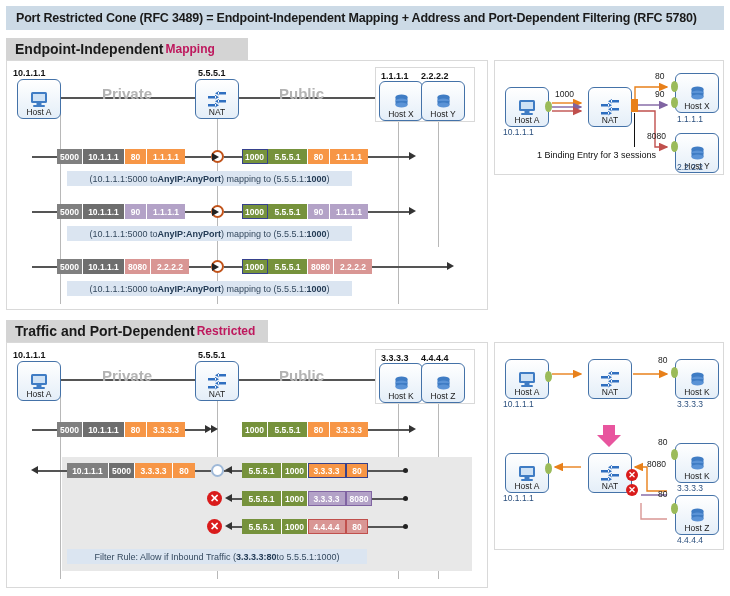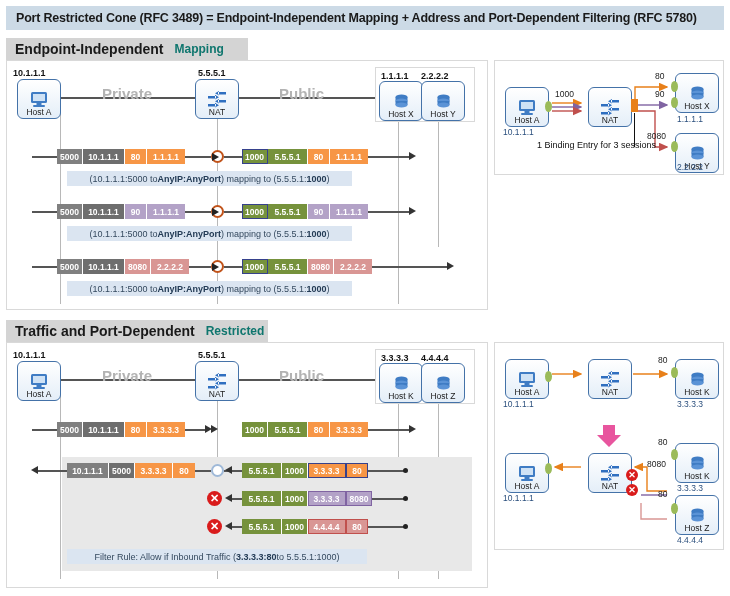--- a/index.html
+++ b/index.html
@@ -8,21 +8,21 @@
 
   
   .title-bar{position:absolute;left:6px;top:6px;width:718px;height:24px;background:#ccdae6;
              display:flex;align-items:center;padding-left:10px;box-sizing:border-box;}
   .title-bar span{font-size:12.5px;font-weight:bold;color:#1a1a1a;letter-spacing:-0.2px;}
 
   
   .sec-head{position:absolute;height:22px;background:#d4d4d4;display:flex;align-items:center;
             padding-left:9px;box-sizing:border-box;}
   .sec-head .t1{font-size:14px;font-weight:bold;color:#1a1a1a;}
-  .sec-head .t2{font-size:12px;font-weight:bold;color:#0f766e;margin-left:11px;}
+  .sec-head .t2{font-size:12px;font-weight:bold;color:#be185d;margin-left:2px;}
 
   
   .panel{position:absolute;background:#fff;border:1px solid #d9d9d9;box-sizing:border-box;}
 
   
   .node{position:absolute;width:44px;height:40px;border:1.4px solid #4472a8;border-radius:6px;
         background:linear-gradient(#ffffff,#e4eef8);box-sizing:border-box;
         display:flex;flex-direction:column;align-items:center;justify-content:flex-end;padding-bottom:1px;}
   .node .lbl{font-size:8.5px;color:#1a1a1a;line-height:9px;}
   .node svg{display:block;margin-top:3px;}
@@ -301,21 +301,21 @@
       <path d="M140,40 L140,26 L172,26" stroke="#e8801a" stroke-width="1.4" fill="none" marker-end="url(#aO)"></path>
       <path d="M143,44 L172,44" stroke="#8064a2" stroke-width="1.4" fill="none" marker-end="url(#aP)"></path>
       <path d="M143,50 L160,50 L160,86 L172,86" stroke="#c0504d" stroke-width="1.4" fill="none" marker-end="url(#aR)"></path>
     </svg>
     <div class="plbl" style="left:60px;top:28px;">1000</div>
     <div class="plbl" style="left:160px;top:10px;">80</div>
     <div class="plbl" style="left:160px;top:28px;">90</div>
     <div class="plbl" style="left:152px;top:70px;">8080</div>
     <div class="pinline" style="left:139px;top:52px;height:34px;"></div>
   </div>
-  <div class="bindtxt" style="left:537px;top:140px;">1 Binding Entry for 3 sessions</div>
+  <div class="bindtxt" style="left:537px;top:150px;">1 Binding Entry for 3 sessions</div>
 
   <div class="sec-head" style="left:6px;top:320px;width:262px;">
     <span class="t1">Traffic and Port-Dependent</span>
     <span class="t2">Restricted</span>
   </div>
 
   <div class="panel" style="left:6px;top:342px;width:482px;height:246px;">
     <div class="vline" style="left:53px;top:36px;height:200px;"></div>
     <div class="vline" style="left:210px;top:36px;height:200px;"></div>
     <div class="vline" style="left:391px;top:36px;height:200px;"></div>

